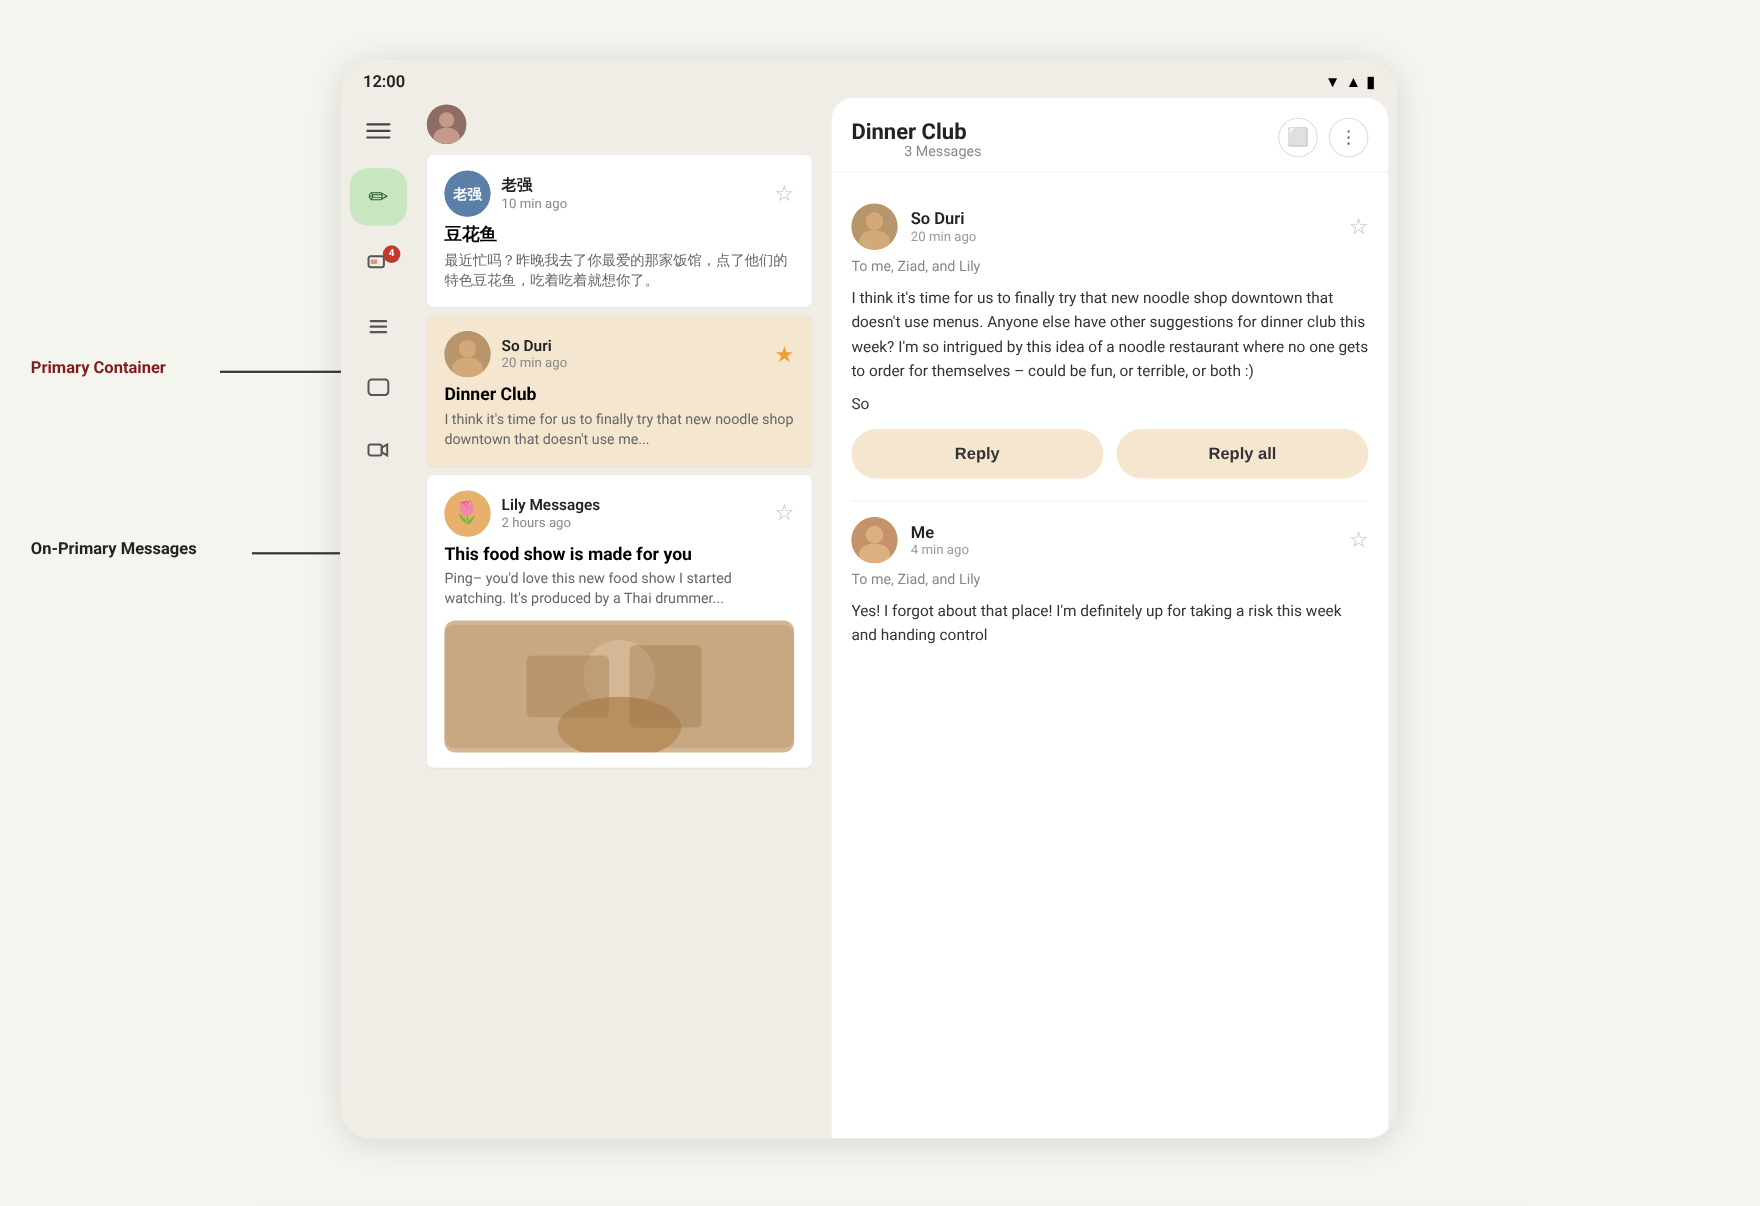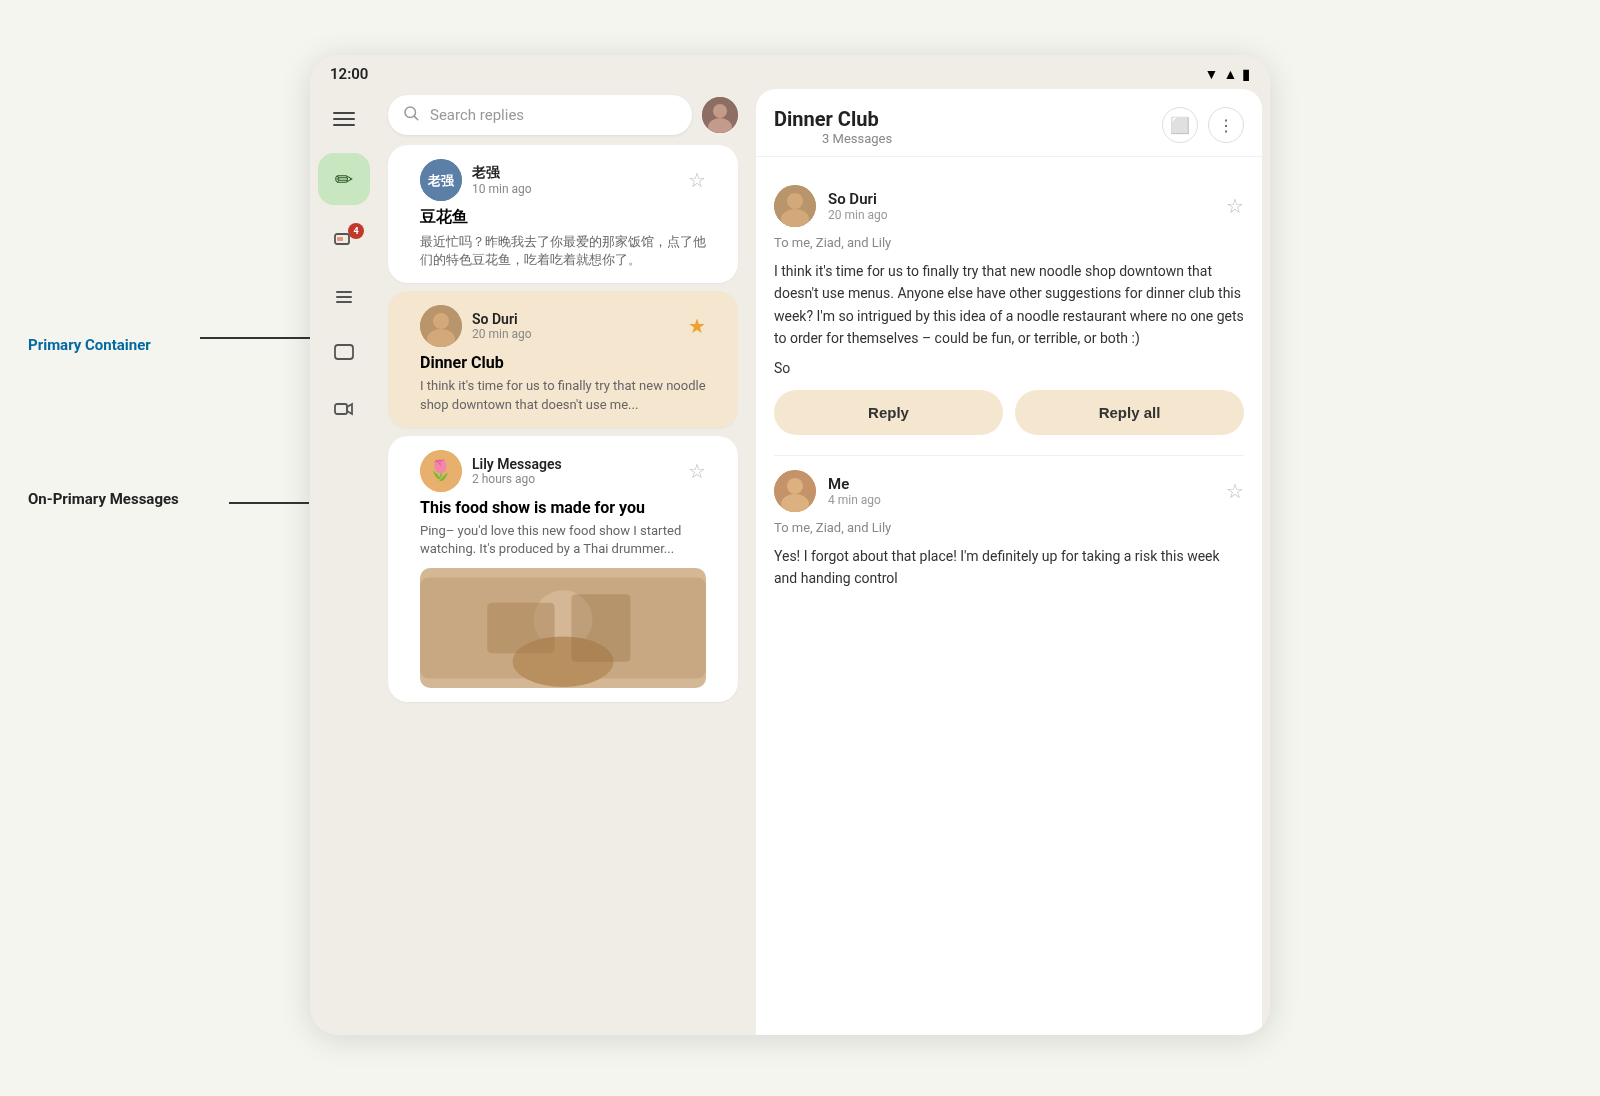--- a/index.html
+++ b/index.html
@@ -198,22 +198,22 @@
     .email-list {
       flex: 1;
       overflow-y: auto;
       display: flex;
       flex-direction: column;
       gap: 8px;
       padding: 0 10px 10px 10px;
     }
     .email-card {
       background: #fff;
-      border-radius: 20px;
-      padding: 14px 32px;
+      border-radius: 6px;
+      padding: 14px 16px;
       cursor: pointer;
       box-shadow: 0 1px 2px rgba(0,0,0,0.04);
     }
     .email-card.selected {
       background: #f5e6d0;
     }
     .email-card-header {
       display: flex;
       align-items: center;
       justify-content: space-between;
@@ -415,21 +415,21 @@
 
     
     .email-list::-webkit-scrollbar,
     .detail-messages::-webkit-scrollbar { display: none; }
   </style>
 </head>
 <body>
 
 <div class="outer-container">
 
-  <div style="position:absolute; left:28px; top:325px; font-size:15px; font-weight:bold; color:#0369a1;margin-top:11px;">Primary Container</div>
+  <div style="position:absolute; left:28px; top:325px; font-size:15px; font-weight:bold; color:#7f1d1d;">Primary Container</div>
 
   <div style="position:absolute; left:28px; top:490px; font-size:15px; font-weight:bold; color:#222;">On-Primary Messages</div>
 
   <div style="position:absolute; left:200px; top:337px; width:110px; height:1.5px; background:#333;"></div>
   <div style="position:absolute; left:229px; top:502px; width:80px; height:1.5px; background:#333;"></div>
 
   <div class="device">
 
     <div class="status-bar">
       <span class="status-time">12:00</span>
@@ -489,29 +489,20 @@
               <rect x="3" y="7" width="12" height="10" rx="2" stroke="#555" stroke-width="1.8" fill="none"></rect>
               <path d="M15 10l5-3v10l-5-3V10z" stroke="#555" stroke-width="1.8" fill="none"></path>
             </svg>
           </span>
         </div>
       </div>
 
       <div class="email-list-panel">
 
         <div class="search-bar-row">
-          <div class="search-bar">
-            <span class="search-icon-svg">
-              <svg width="18" height="18" viewBox="0 0 24 24" fill="none">
-                <circle cx="11" cy="11" r="7" stroke="#999" stroke-width="2"></circle>
-                <line x1="16.5" y1="16.5" x2="21" y2="21" stroke="#999" stroke-width="2" stroke-linecap="round"></line>
-              </svg>
-            </span>
-            <span class="search-placeholder">Search replies</span>
-          </div>
           <div class="avatar-small av-brown">
             <svg width="36" height="36" viewBox="0 0 36 36">
               <circle cx="18" cy="18" r="18" fill="#8d6e63"></circle>
               <circle cx="18" cy="14" r="7" fill="#c49a8a"></circle>
               <ellipse cx="18" cy="30" rx="12" ry="9" fill="#c49a8a"></ellipse>
             </svg>
           </div>
         </div>
 
         <div class="email-list">

